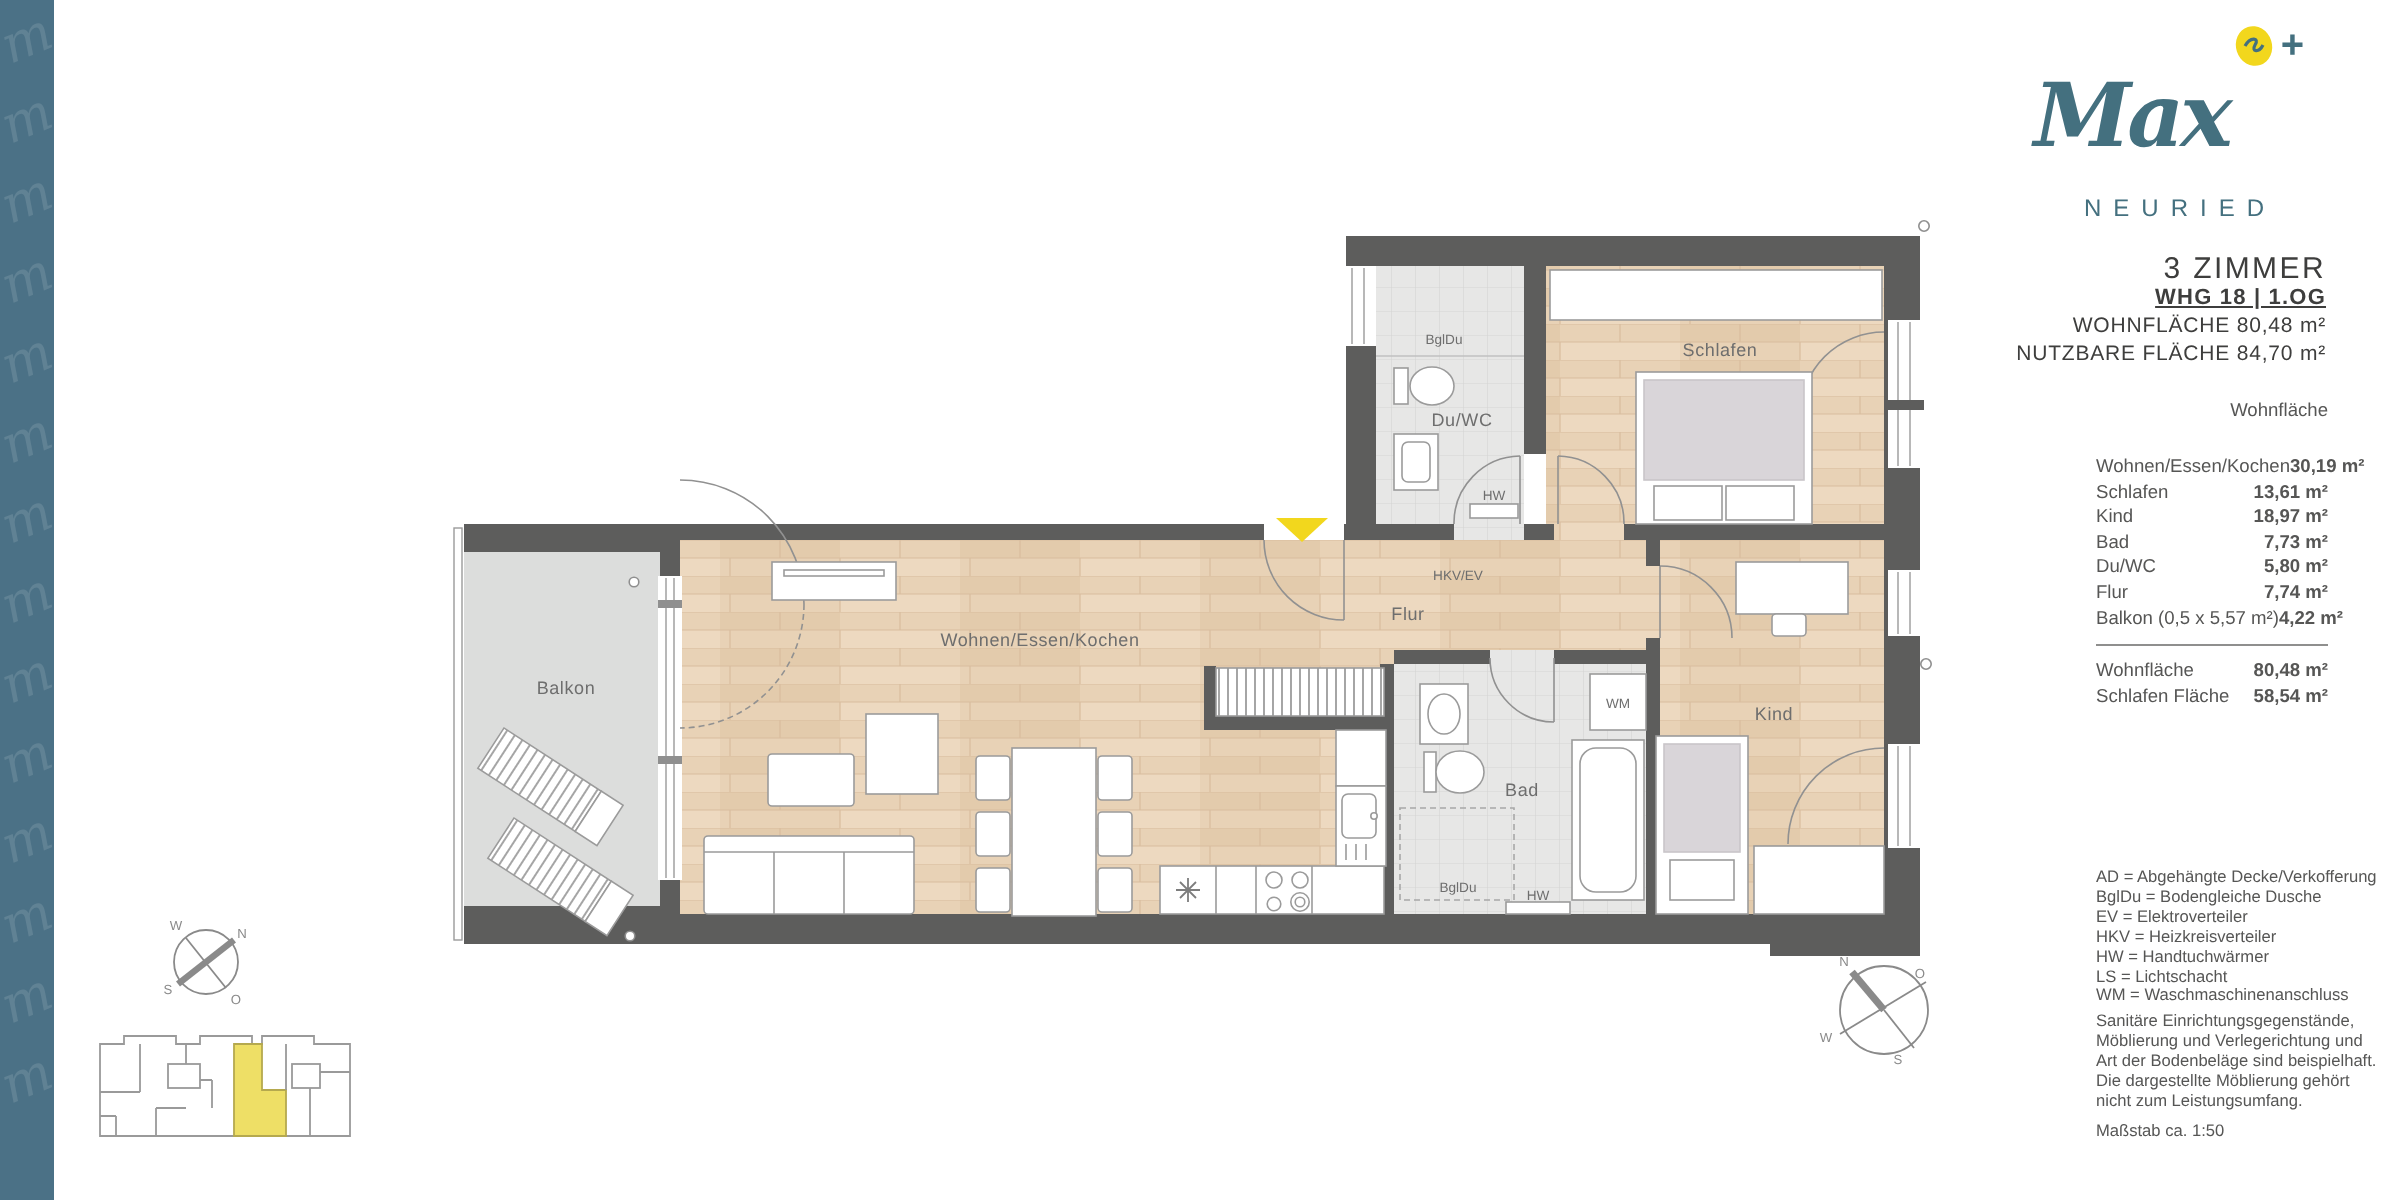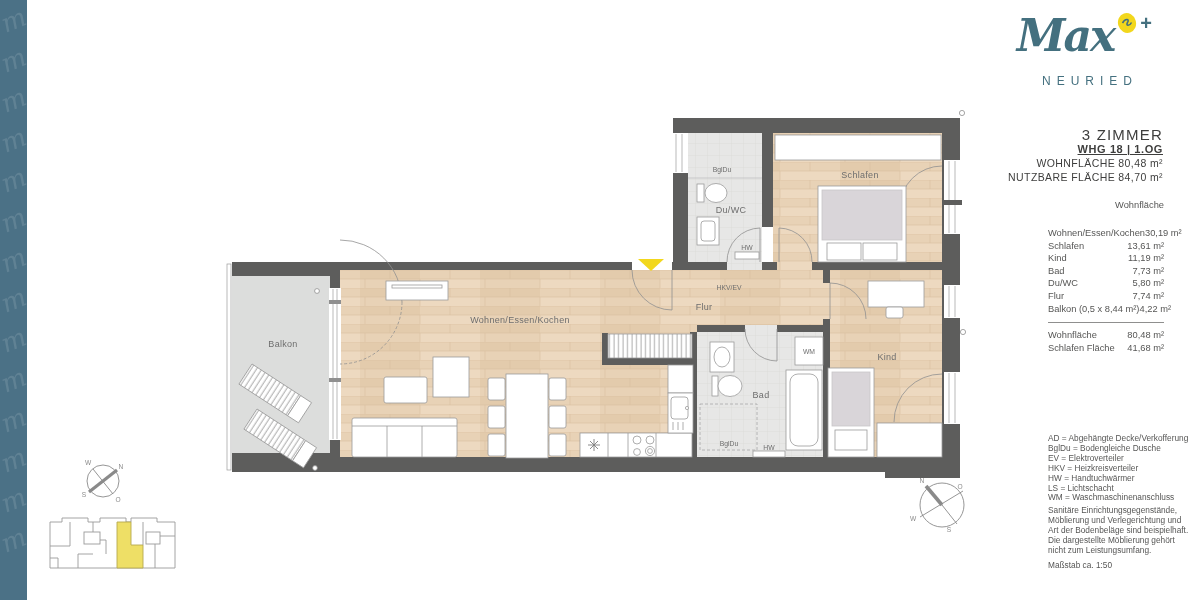--- a/index.html
+++ b/index.html
@@ -6,34 +6,34 @@
   body{width:1200px;height:600px;position:relative;background:#ffffff;overflow:hidden;
        font-family:"Liberation Sans", sans-serif;}
   
   .strip{position:absolute;left:0;top:0;width:27px;height:600px;background:#4b7186;overflow:hidden;}
   .strip span{display:block;font-family:"DejaVu Serif", serif;font-style:italic;font-size:26px;
        color:rgba(255,255,255,0.12);transform:rotate(-22deg);line-height:40px;text-align:center;}
   
   .logo{position:absolute;top:14px;right:48px;width:160px;text-align:right;color:#44707f;}
   .logo-row{display:flex;align-items:flex-start;justify-content:flex-end;}
   .logo-script{font-family:"DejaVu Serif", serif;font-style:italic;font-weight:bold;
-       font-size:44px;line-height:44px;color:#44707f;letter-spacing:-2px;}
+       font-size:44px;line-height:44px;color:#44707f;letter-spacing:-2px;margin-top:23px;}
   .logo-mark{margin:-2px 0 0 2px;}
   .logo-plus{font-size:20px;font-weight:bold;color:#44707f;margin:-2px 0 0 2px;}
   .logo-sub{font-size:12px;letter-spacing:6px;color:#44707f;margin-top:16px;padding-right:14px;}
   
   .titleblock{position:absolute;top:106px;right:37px;text-align:right;color:#3e3e3d;}
   .titleblock .t1{font-size:15px;letter-spacing:1.2px;line-height:14px;margin-top:22px;}
   .titleblock .t2{font-size:11px;font-weight:bold;letter-spacing:0.6px;line-height:14px;text-decoration:underline;}
   .titleblock .t3{font-size:10.5px;letter-spacing:0.4px;line-height:14px;}
   
   .areatable{position:absolute;left:1048px;top:200px;width:116px;color:#565655;font-size:9.3px;}
   .areatable .hdr{text-align:right;margin-bottom:17px;}
   .arow{display:flex;justify-content:space-between;line-height:12.6px;white-space:nowrap;}
-  .arow .v{text-align:left;}
+  .arow .v{text-align:left;font-weight:bold;}
   .adivider{border:none;border-top:1px solid #8f8f8e;margin:7px 0 6px 0;}
   
   .legend{position:absolute;left:1048px;top:434px;color:#565655;font-size:8.3px;line-height:9.9px;white-space:nowrap;}
   .disclaimer{position:absolute;left:1048px;top:506px;color:#565655;font-size:8.3px;line-height:9.9px;white-space:nowrap;}
   .scalenote{position:absolute;left:1048px;top:560px;color:#565655;font-size:8.3px;}
   
   .room-label{font-family:"Liberation Sans",sans-serif;font-size:9px;fill:#6e6e6e;text-anchor:middle;letter-spacing:.3px;}
   .anno{font-family:"Liberation Sans",sans-serif;font-size:6.8px;fill:#6e6e6e;text-anchor:middle;}
   .cmp{font-family:"Liberation Sans",sans-serif;font-size:6.6px;fill:#8a8a8a;text-anchor:middle;}
 </style>
@@ -355,46 +355,46 @@
   <div class="arow">
       <span>Wohnen/Essen/Kochen</span>
       <span class="v">30,19 m²</span>
     </div>
   <div class="arow">
       <span>Schlafen</span>
       <span class="v">13,61 m²</span>
     </div>
   <div class="arow">
       <span>Kind</span>
-      <span class="v">11,19 m²</span>
+      <span class="v">18,97 m²</span>
     </div>
   <div class="arow">
       <span>Bad</span>
       <span class="v">7,73 m²</span>
     </div>
   <div class="arow">
       <span>Du/WC</span>
       <span class="v">5,80 m²</span>
     </div>
   <div class="arow">
       <span>Flur</span>
       <span class="v">7,74 m²</span>
     </div>
   <div class="arow">
-      <span>Balkon (0,5 x 8,44 m²)</span>
+      <span>Balkon (0,5 x 5,57 m²)</span>
       <span class="v">4,22 m²</span>
     </div>
   <hr class="adivider">
   <div class="arow">
       <span>Wohnfläche</span>
       <span class="v">80,48 m²</span>
     </div>
   <div class="arow">
       <span>Schlafen Fläche</span>
-      <span class="v">41,68 m²</span>
+      <span class="v">58,54 m²</span>
     </div>
 </div>
 
 <div class="legend">
   <div>AD = Abgehängte Decke/Verkofferung</div>
   <div>BglDu = Bodengleiche Dusche</div>
   <div>EV = Elektroverteiler</div>
   <div>HKV = Heizkreisverteiler</div>
   <div>HW = Handtuchwärmer</div>
   <div>LS = Lichtschacht</div>

